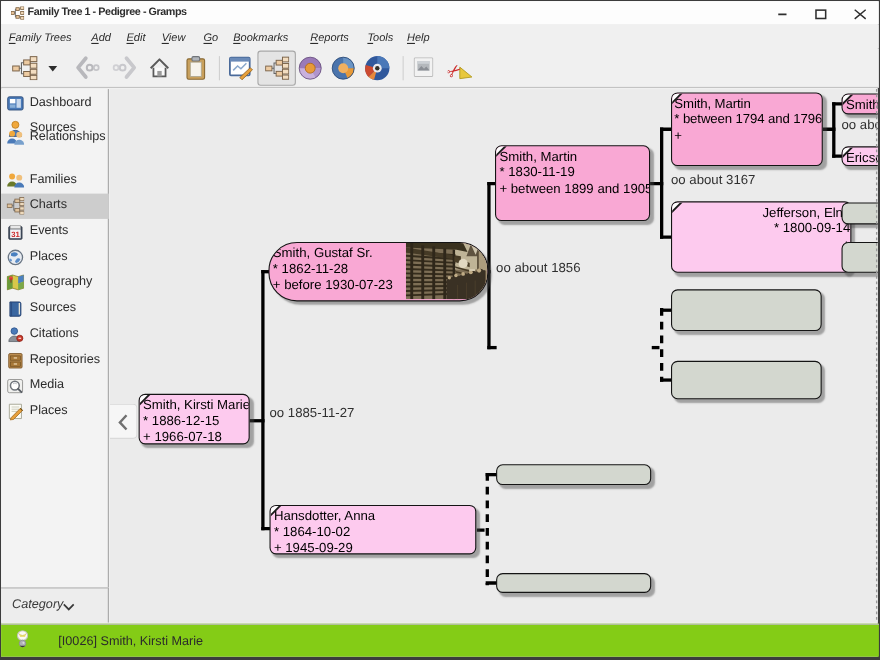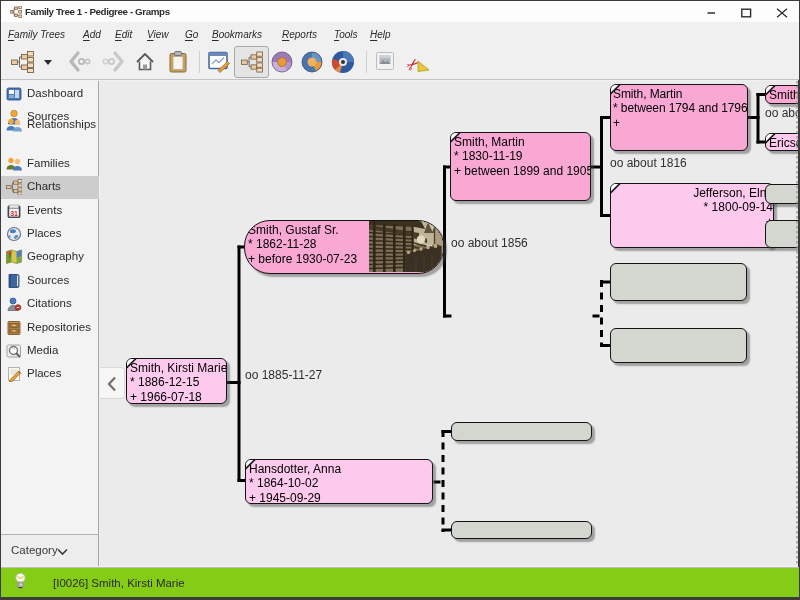--- a/index.html
+++ b/index.html
@@ -11,21 +11,21 @@
 .menu-item { position:absolute; top:7px; font-size:10px; color:#2b2b2b;font-style:italic; }
 .menu-item u { text-decoration-thickness:1px; text-underline-offset:2px; }
 #toolbar { position:absolute; left:1px; top:44px; width:798px; height:36px; background:#f0f0f0; border-bottom:1px solid #c3c3c3; }
 .tsep { position:absolute; top:7px; width:1px; height:22px; background:#d0d0d0; }
 #sidebar { position:absolute; left:1px; top:81px; width:98px; height:453px; background:#f3f3f3; border-right:1px solid #a5a5a5; }
 .side-item { position:absolute; left:0; width:98px; height:23px; }
 .side-item.sel { background:#cdcdcd; }
 .side-icon { position:absolute; left:5px; top:3px; width:16px; height:16px; }
 .side-label { position:absolute; left:26px; top:4px; font-size:11.5px; color:#2b2b2b; }
 #catbar { position:absolute; left:1px; top:534px; width:98px; height:32px; background:#ededed; border-top:1px solid #b2b2b2; border-right:1px solid #a5a5a5; }
-#catbar .txt { position:absolute; left:10px; top:9px; font-size:11.5px; color:#3a3a3a; }
+#catbar .txt { position:absolute; left:10px; top:9px; font-size:11.5px; color:#3a3a3a;font-style:italic; }
 #statusbar { position:absolute; left:1px; top:567px; width:798px; height:30px; background:#84cc16; border-top:1px solid #bdbdbd; }
 #status-text { position:absolute; left:52px; top:9px; font-size:11.5px; color:#2b2b2b; }
 #canvas { position:absolute; left:100px; top:81px; width:698px; height:485px; background:#ebebeb; overflow:hidden; }
 .pbox { position:absolute; border:1.5px solid #141414; border-radius:6px; box-shadow:3px 3px 1.5px rgba(70,70,70,0.45); font-size:12px; line-height:14.7px; color:#000; padding:1.5px 0 0 3px; white-space:nowrap; overflow:hidden; }
 .male { background:#f9a8d4; }
 .female { background:#fdcaee; }
 .empty { background:#d3d7cf; }
 .fold { position:absolute; left:-0.5px; top:-0.5px; width:10px; height:10px; }
 .clabel { position:absolute; font-size:12px; color:#2f2f2f; white-space:nowrap; }
 #navbtn { position:absolute; left:0px; top:286px; width:25px; height:32px; background:#f6f6f6; border:1px solid #d8d8d8; border-left:none; border-radius:0 4px 4px 0; }
@@ -346,21 +346,21 @@
       <path d="M501.5 199 V266"></path>
       <path d="M333.5 401 H344.5"></path>
       <path d="M343 349 V451"></path>
       <path d="M648 134.5 H658.5"></path>
       <path d="M657 111 V155"></path>
     </g>
   </svg>
 
   <div class="clabel" style="left:145px;top:287px">oo 1885-11-27</div>
   <div class="clabel" style="left:351px;top:155px">oo about 1856</div>
-  <div class="clabel" style="left:510px;top:75px">oo about 1816</div>
+  <div class="clabel" style="left:510px;top:75px">oo about 3167</div>
   <div class="clabel" style="left:665px;top:25px">oo about 17</div>
 
   <div class="pbox female" style="left:26px;top:277px;width:101px;height:46px;">
     <svg class="fold" width="10" height="10">
         <path d="M0 0 H8.5 L0 8.5 Z" fill="#fdfdfd"></path>
         <path d="M-0.5 9 L9 -0.5" stroke="#1a1a1a" stroke-width="1.7"></path>
       </svg>
     Smith, Kirsti Marie<br>* 1886-12-15<br>+ 1966-07-18
   </div>
 

